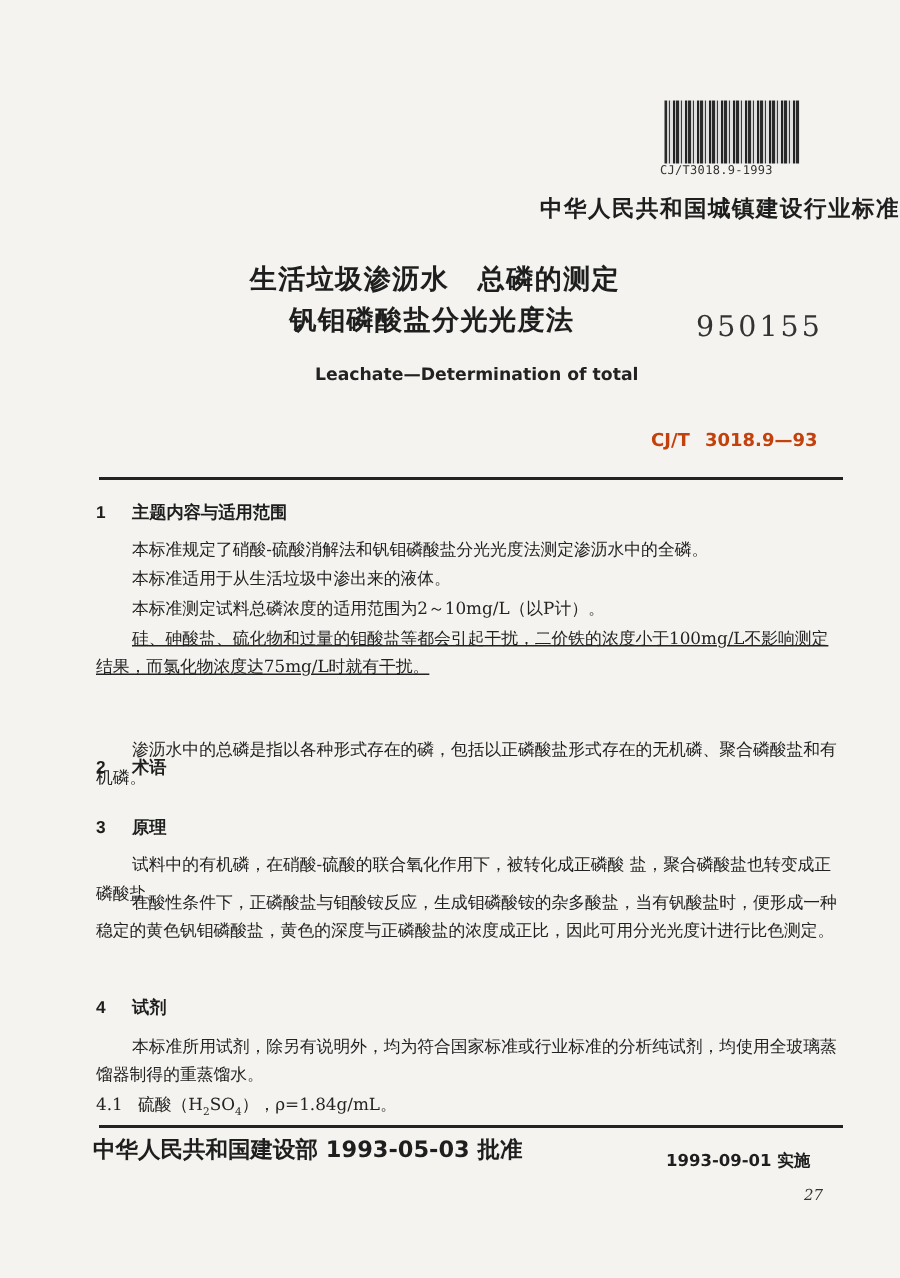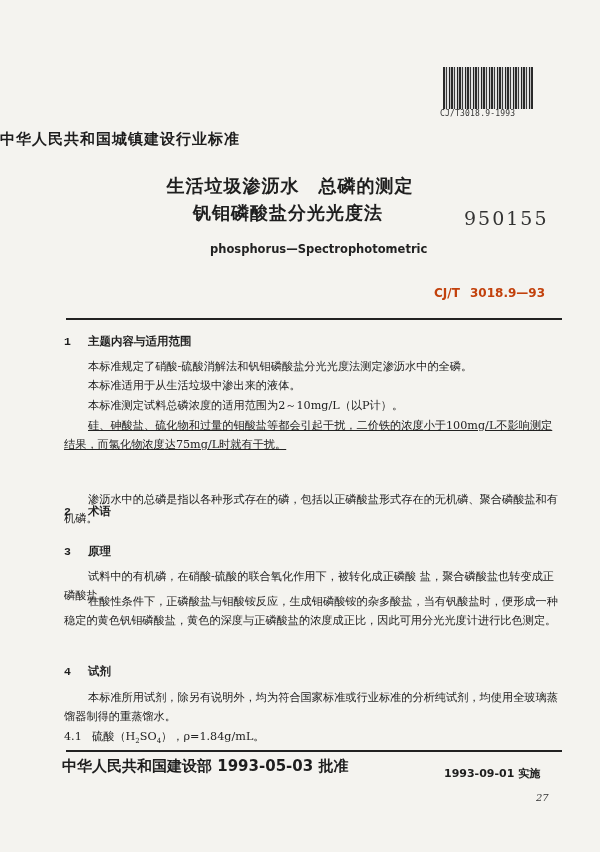--- a/index.html
+++ b/index.html
@@ -15,21 +15,21 @@
     background: repeating-linear-gradient(90deg,
       #2a2a2a 0px, #2a2a2a 2px, #cfcfcf 2px, #cfcfcf 3px,
       #3a3a3a 3px, #3a3a3a 4px, #e0e0e0 4px, #e0e0e0 6px,
       #222 6px, #222 7px, #bbb 7px, #bbb 8px);
   }
   .barcode-text {
     left: 440px; top: 109px; font-family: "DejaVu Sans Mono", monospace;
     font-size: 8px; color: #333; letter-spacing: 0.2px;
   }
   .std-org {
-    left: 0; width: 600px; top: 130px; text-align: left;
+    left: 0; width: 600px; top: 130px; text-align: right;
     font-family: "DejaVu Sans", sans-serif; font-weight: bold;
     font-size: 15px; letter-spacing: 1px;
   }
   .title-line {
     left: 0; width: 600px; text-align: center;
     font-family: "DejaVu Sans", sans-serif; font-weight: bold;
     font-size: 18px; letter-spacing: 1px;
   }
   .t1 { top: 174px; left: -10px; }
   .t2 { top: 201px; left: -12px; }
@@ -44,21 +44,21 @@
   .std-code {
     left: 434px; top: 286px; font-family: "DejaVu Sans", sans-serif;
     font-weight: bold; font-size: 12px; color: #c2410c; word-spacing: 6px;
   }
   .rule {
     left: 66px; width: 496px; height: 2px; background: #222;
   }
   .r1 { top: 318px; }
   .r2 { top: 750px; height: 2px; }
   .section-head {
-    left: 64px; font-family: Liberation Mono, monospace; font-weight: bold;
+    left: 64px; font-family: Liberation Sans, sans-serif; font-weight: bold;
     font-size: 11.5px;
   }
   .section-head .num { display: inline-block; width: 24px; }
   .para {
     left: 64px; width: 498px; font-size: 11.2px; line-height: 19px;
     text-indent: 24px; color: #222;
   }
   .para.noindent { text-indent: 0; }
   .footer-left {
     left: 62px; top: 757px; font-family: "DejaVu Sans", sans-serif;
@@ -78,21 +78,21 @@
 
 <div class="abs barcode"></div>
 <div class="abs barcode-text">CJ/T3018.9-1993</div>
 
 <div class="abs std-org">中华人民共和国城镇建设行业标准</div>
 <div class="abs title-line t1">生活垃圾渗沥水　总磷的测定</div>
 <div class="abs title-line t2">钒钼磷酸盐分光光度法</div>
 <div class="abs doc-no">950155</div>
 
 <div class="abs en-title">
-  <div>phosphorus—Spectrophotometric</div>
+  <div>Leachate—Determination of total</div>
 </div>
 <div class="abs std-code">CJ/T  3018.9—93</div>
 
 <div class="abs rule r1"></div>
 
 <div class="abs section-head" style="top:334px;">
   <span class="num">1</span><span>主题内容与适用范围</span>
 </div>
 <div class="abs para" style="top:357px;">本标准规定了硝酸-硫酸消解法和钒钼磷酸盐分光光度法测定渗沥水中的全磷。</div>
 <div class="abs para" style="top:376px;">本标准适用于从生活垃圾中渗出来的液体。</div>

